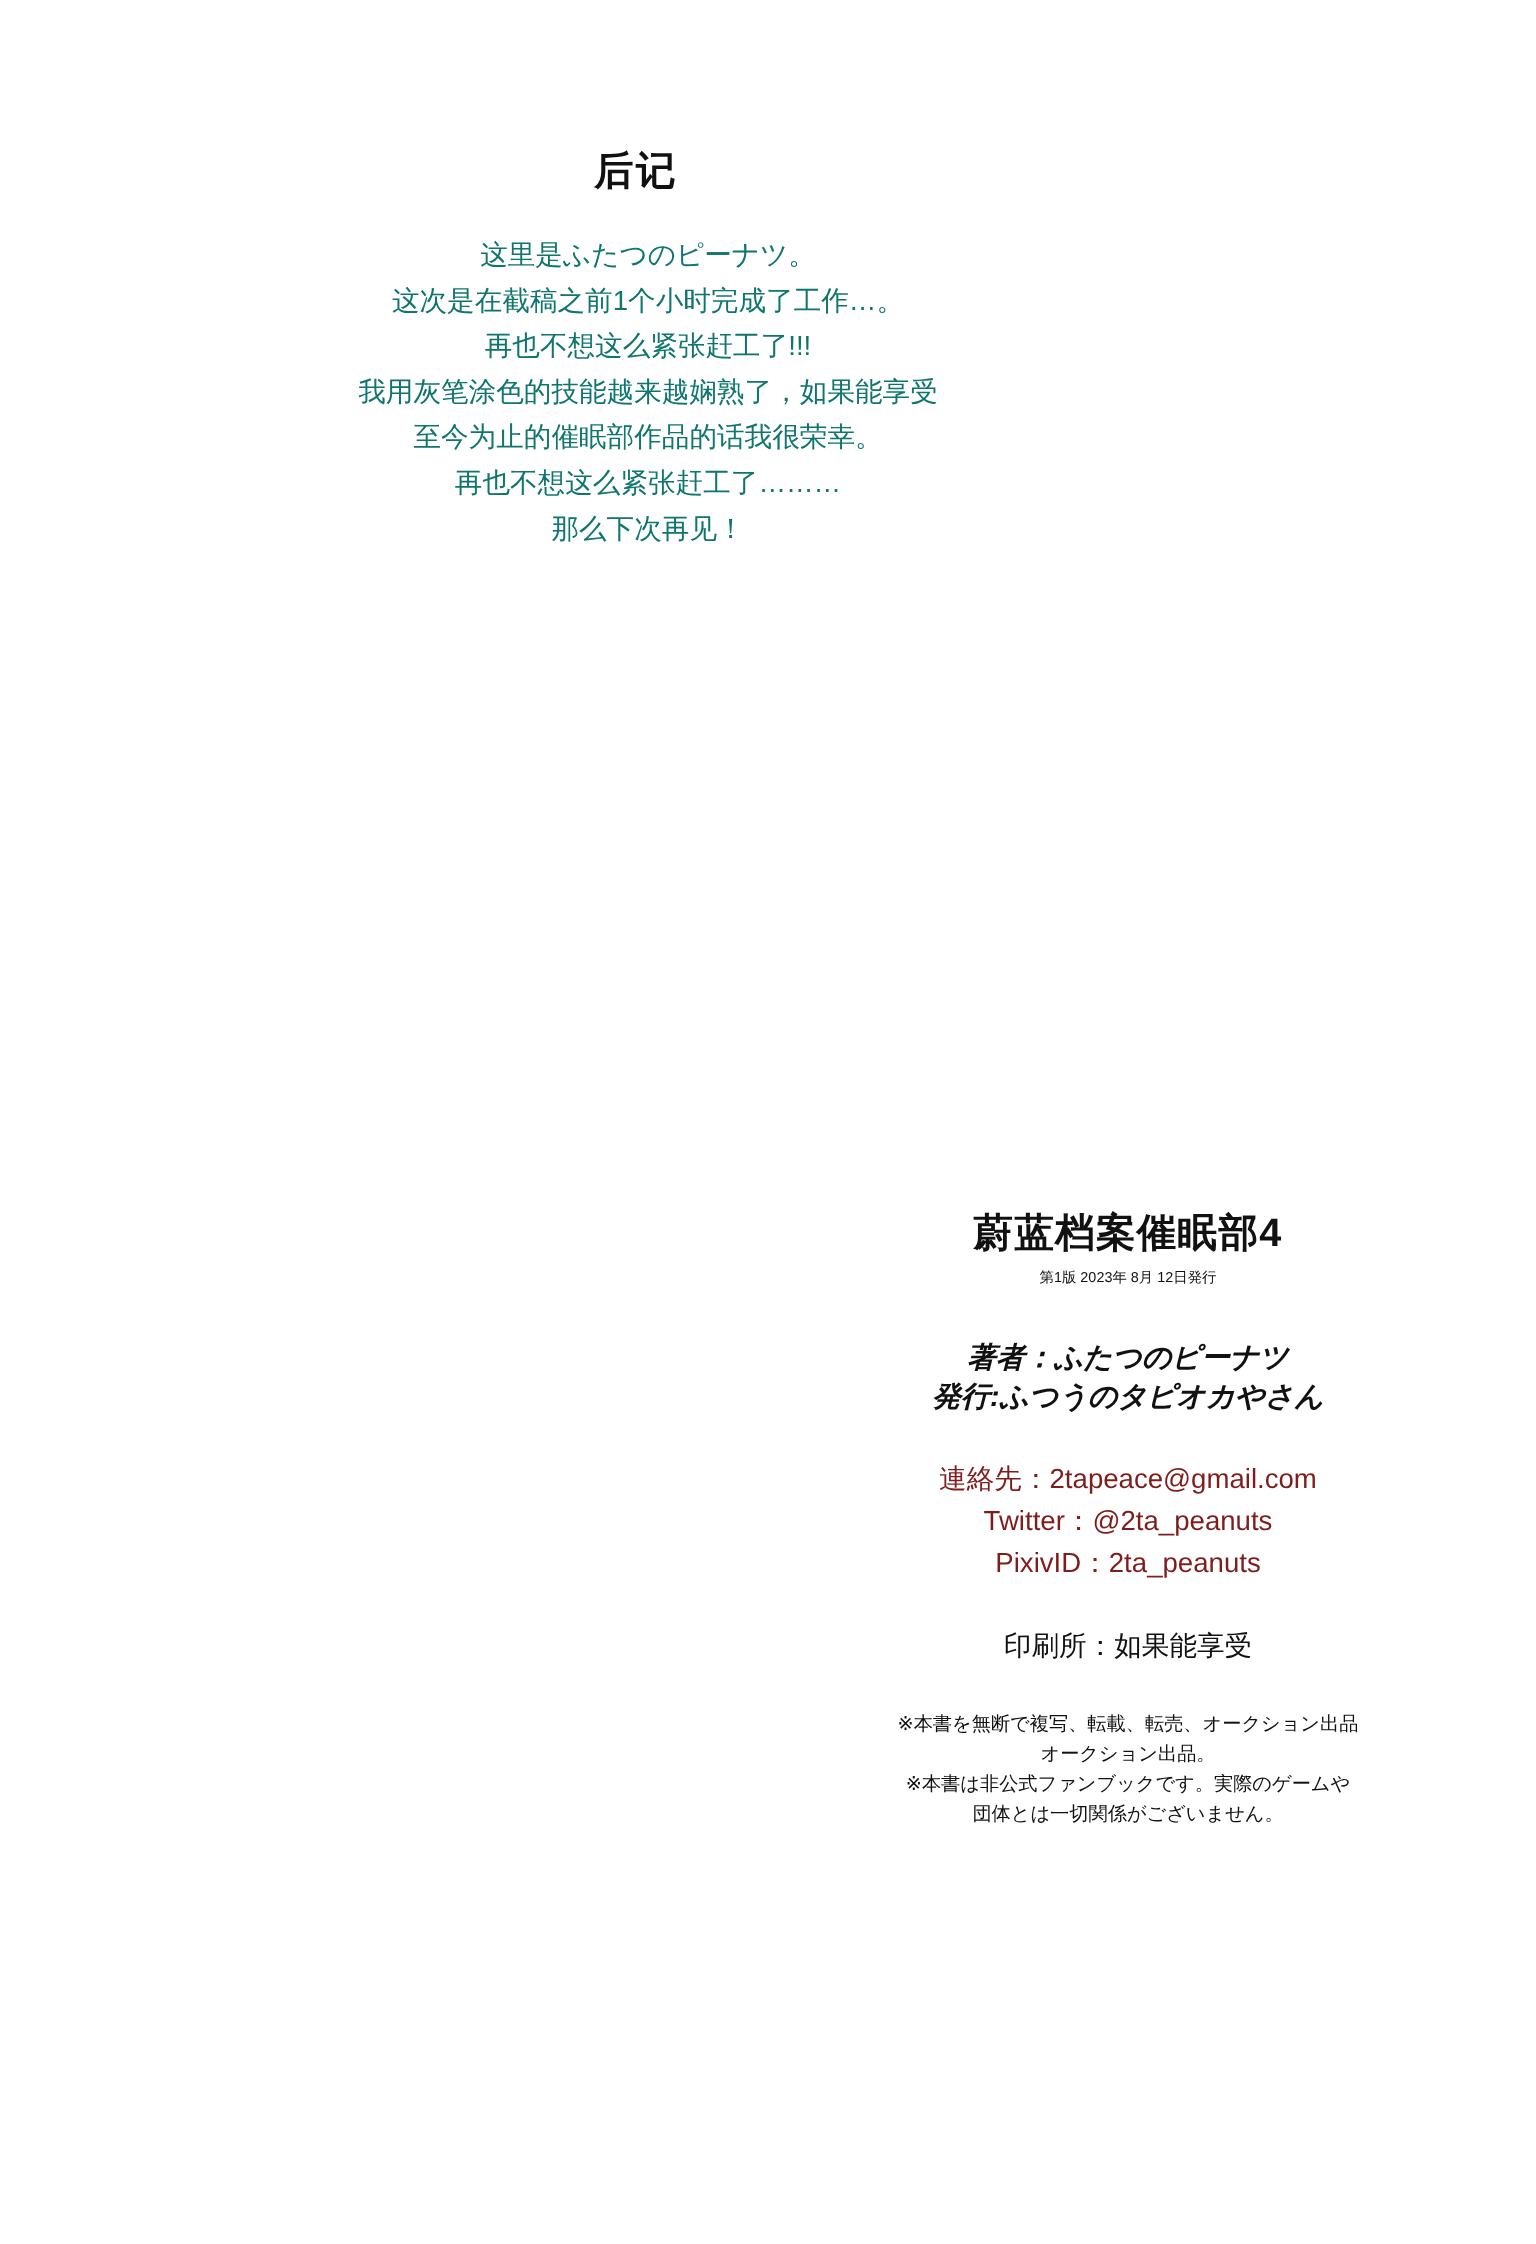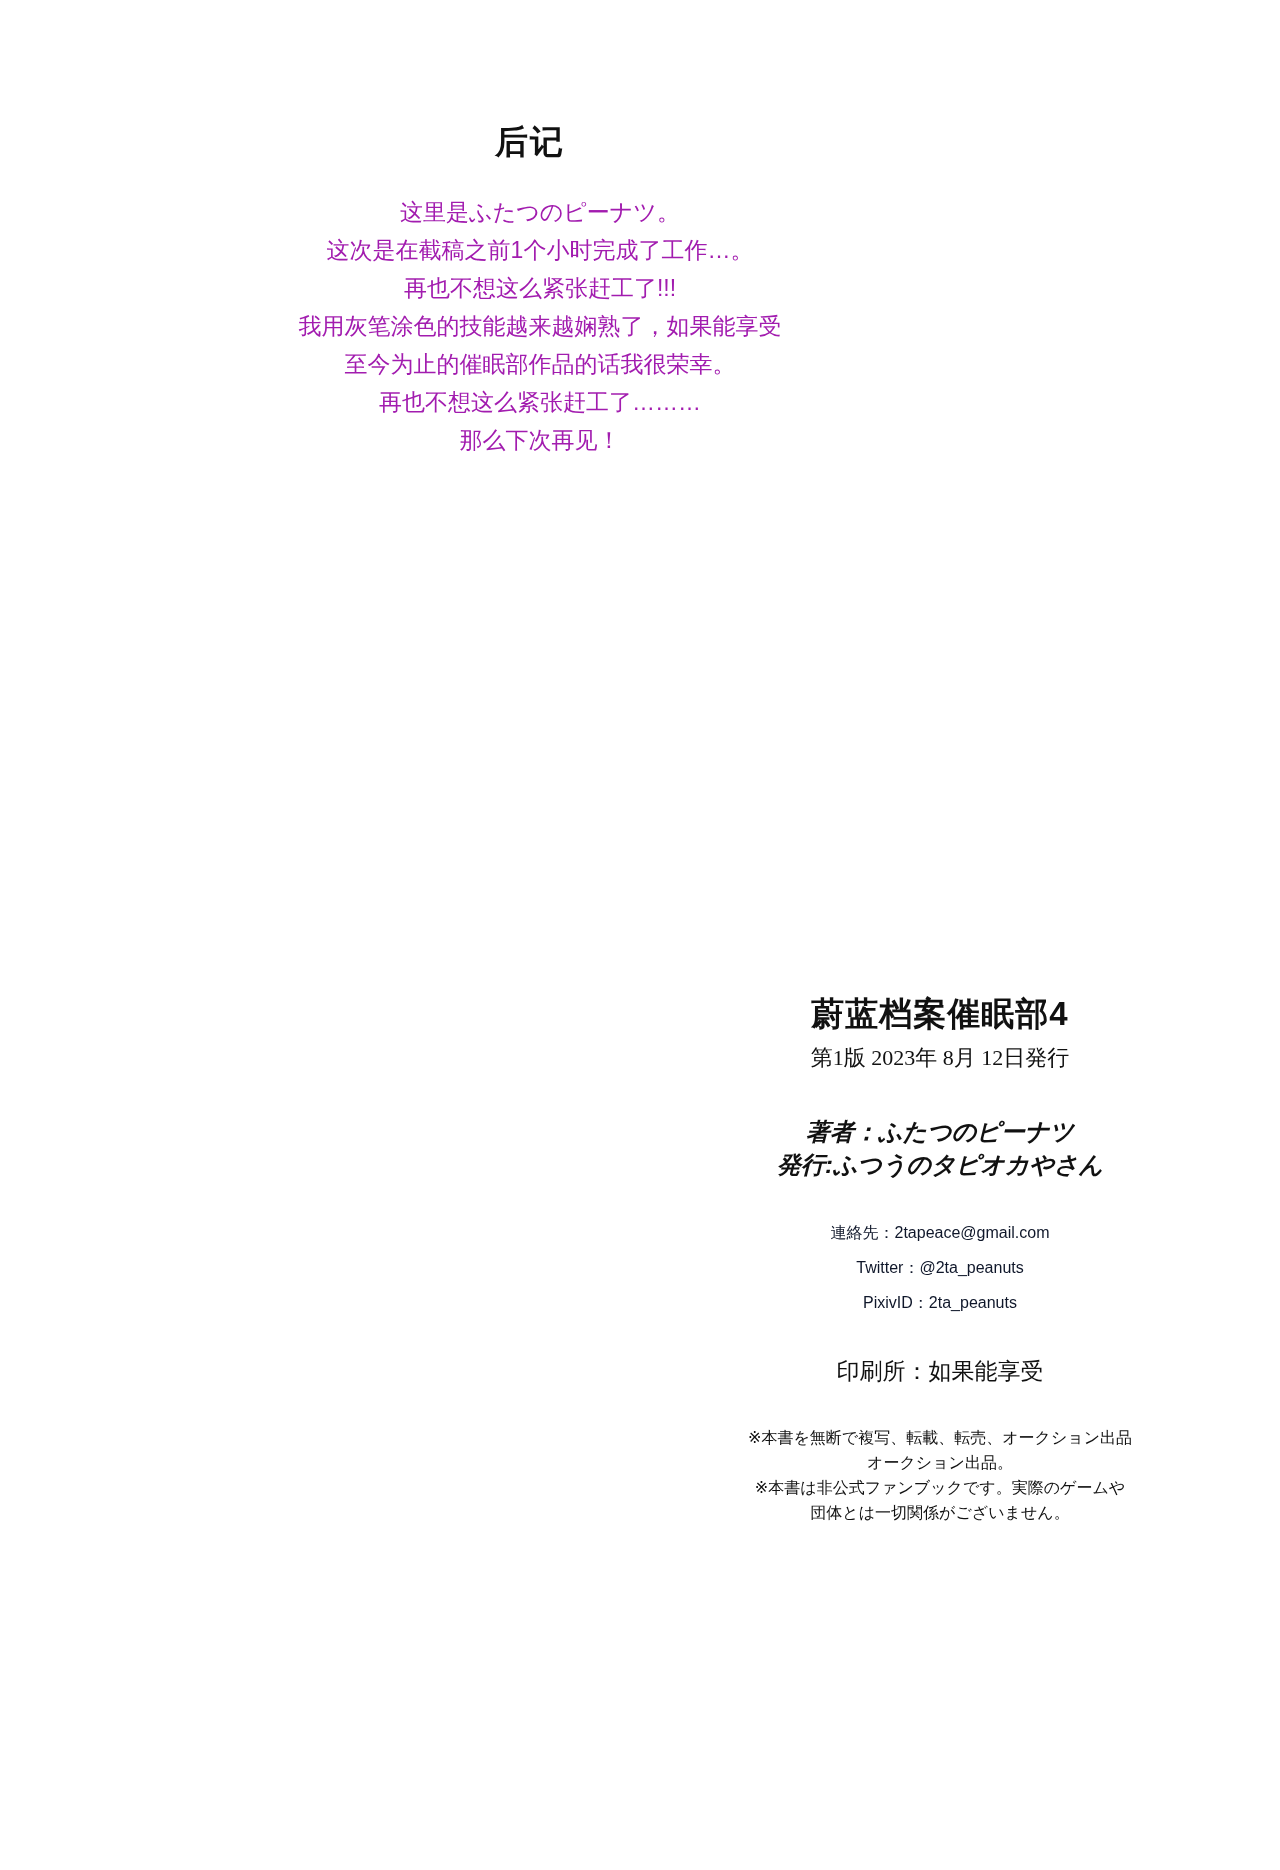--- a/index.html
+++ b/index.html
@@ -27,21 +27,21 @@
   .afterword-title {
     font-size: 33px;
     font-weight: 700;
     letter-spacing: 2px;
     margin: 0 0 28px 0;
     color: #111;
   }
   .afterword-body {
     font-size: 23px;
     line-height: 38px;
-    color: #a21caf;
+    color: #0f766e;
     margin-left: 20px;
   }
   .afterword-body .line {
     display: block;
     white-space: pre;
   }
 
   
   .colophon {
     position: absolute;
@@ -51,40 +51,39 @@
     text-align: center;
   }
   .colophon-title {
     font-size: 33px;
     font-weight: 700;
     letter-spacing: 1px;
     margin: 0 0 6px 0;
     color: #111;
   }
   .colophon-edition {
-    font-size: 22px;
+    font-size: 12px;
     margin: 0 0 42px 0;
     color: #111;
-    font-family: Liberation Serif, serif;
   }
   .colophon-author {
     font-size: 24px;
     font-weight: 700;
     line-height: 33px;
     margin: 0 0 34px 0;
     color: #111;
     font-style: italic;
   }
   .colophon-author .line { display: block; }
 
   .colophon-contact {
-    font-size: 16px;
+    font-size: 23px;
     line-height: 35px;
     margin: 0 0 36px 0;
-    color: #0f172a;
+    color: #7f1d1d;
   }
   .colophon-contact .line { display: block; }
 
   .colophon-printer {
     font-size: 23px;
     margin: 0 0 38px 0;
     color: #111;
   }
 
   .colophon-notice {

